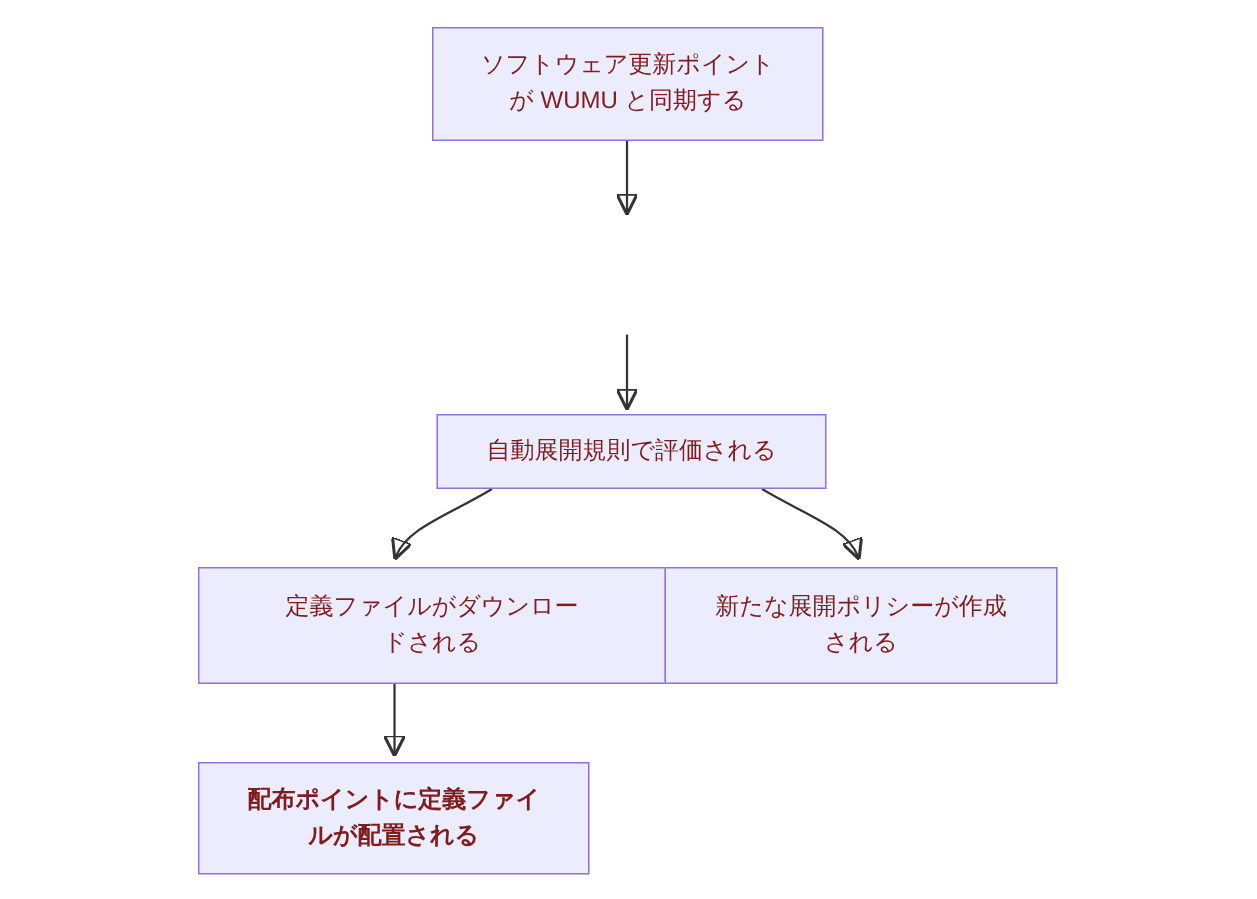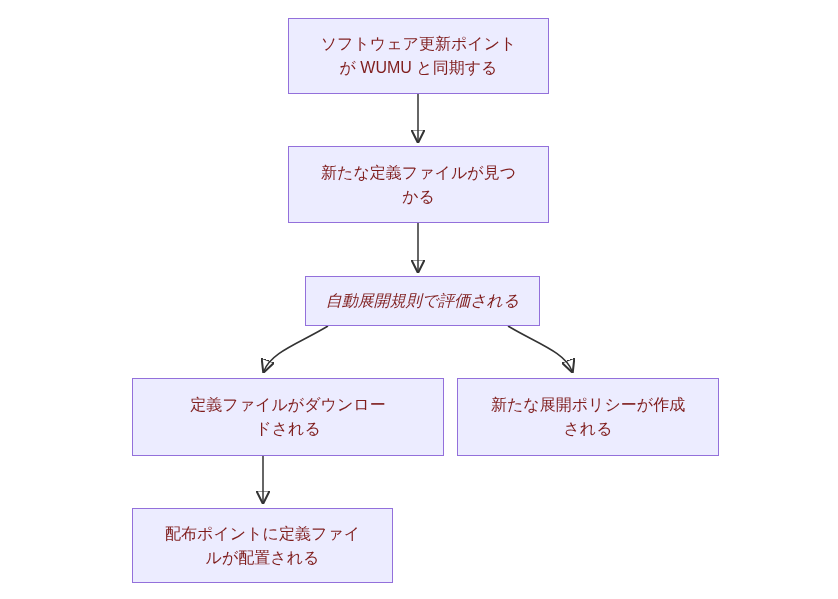--- a/index.html
+++ b/index.html
@@ -38,24 +38,24 @@
     font-size: 16px;
     line-height: 24px;
   }
   .node .node-label {
     white-space: pre-line;
     padding: 0 8px;
   }
   
   #n-sync     { left: 288px; top:  18px; width: 261px; height: 76px; }
   #n-found    { left: 288px; top: 146px; width: 261px; height: 77px; }
-  #n-evaluate { left: 305px; top: 276px; width: 235px; height: 50px; font-style: italic; }
+  #n-evaluate { left: 291px; top: 276px; width: 260px; height: 50px; }
   #n-download { left: 132px; top: 378px; width: 312px; height: 78px; }
-  #n-policy   { left: 457px; top: 378px; width: 262px; height: 78px; }
-  #n-place    { left: 132px; top: 508px; width: 261px; height: 75px; }
+  #n-policy   { left: 443px; top: 378px; width: 262px; height: 78px; }
+  #n-place    { left: 132px; top: 508px; width: 261px; height: 75px; font-weight: bold; }
 </style>
 </head>
 <body>
 
 <div class="canvas">
 
   <svg class="edges" width="838" height="599" viewBox="0 0 838 599">
     <defs>
       <marker id="arrowhead" viewBox="0 0 10 10" refX="8.5" refY="5" markerWidth="9" markerHeight="9" orient="auto-start-reverse">
         <path d="M0,0 L10,5 L0,10 Z" fill="#333333" stroke="none"></path>
@@ -66,24 +66,20 @@
     <path d="M328,326 C300,343 271,352 264,371" marker-end="url(#arrowhead)"></path>
     <path d="M508,326 C536,343 565,352 572,371" marker-end="url(#arrowhead)"></path>
     <path d="M263,456 L263,502" marker-end="url(#arrowhead)"></path>
   </svg>
 
   <div class="node" id="n-sync">
     <span class="node-label">ソフトウェア更新ポイント
 が WUMU と同期する</span>
   </div>
 
-  <div class="node" id="n-found">
-    <span class="node-label">新たな定義ファイルが見つ
-かる</span>
-  </div>
 
   <div class="node" id="n-evaluate">
     <span class="node-label">自動展開規則で評価される</span>
   </div>
 
   <div class="node" id="n-download">
     <span class="node-label">定義ファイルがダウンロー
 ドされる</span>
   </div>
 

